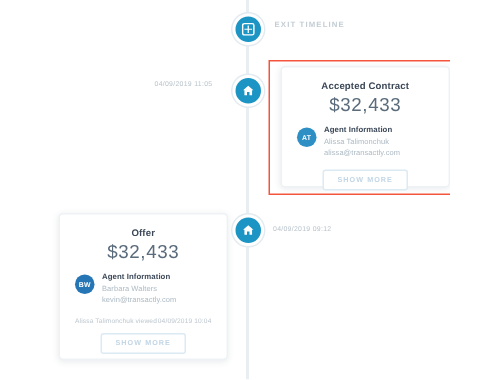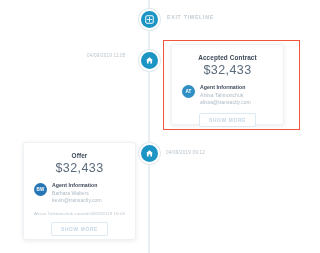--- a/index.html
+++ b/index.html
@@ -10,20 +10,21 @@
     background: #ffffff;
     font-family: "Liberation Sans", sans-serif;
     overflow: hidden;
   }
 
   #stage {
     position: relative;
     width: 300px;
     height: 253px;
     background: #ffffff;
+    margin-left: 16px;
   }
 
   
   .timeline-line {
     position: absolute;
     left: 148px;
     top: 0;
     width: 2px;
     height: 253px;
     background: #e9eef2;

